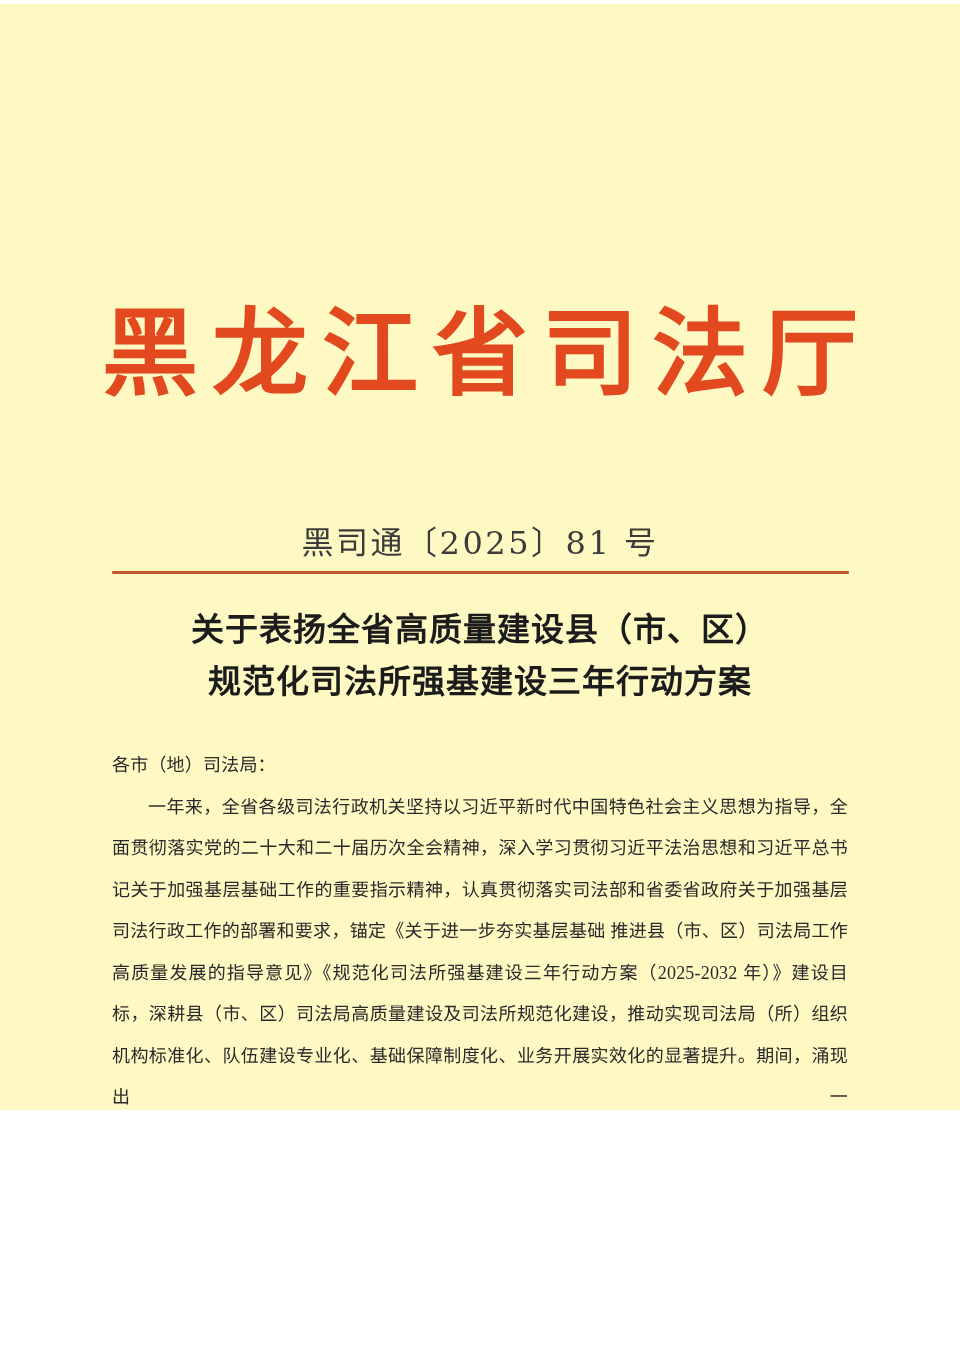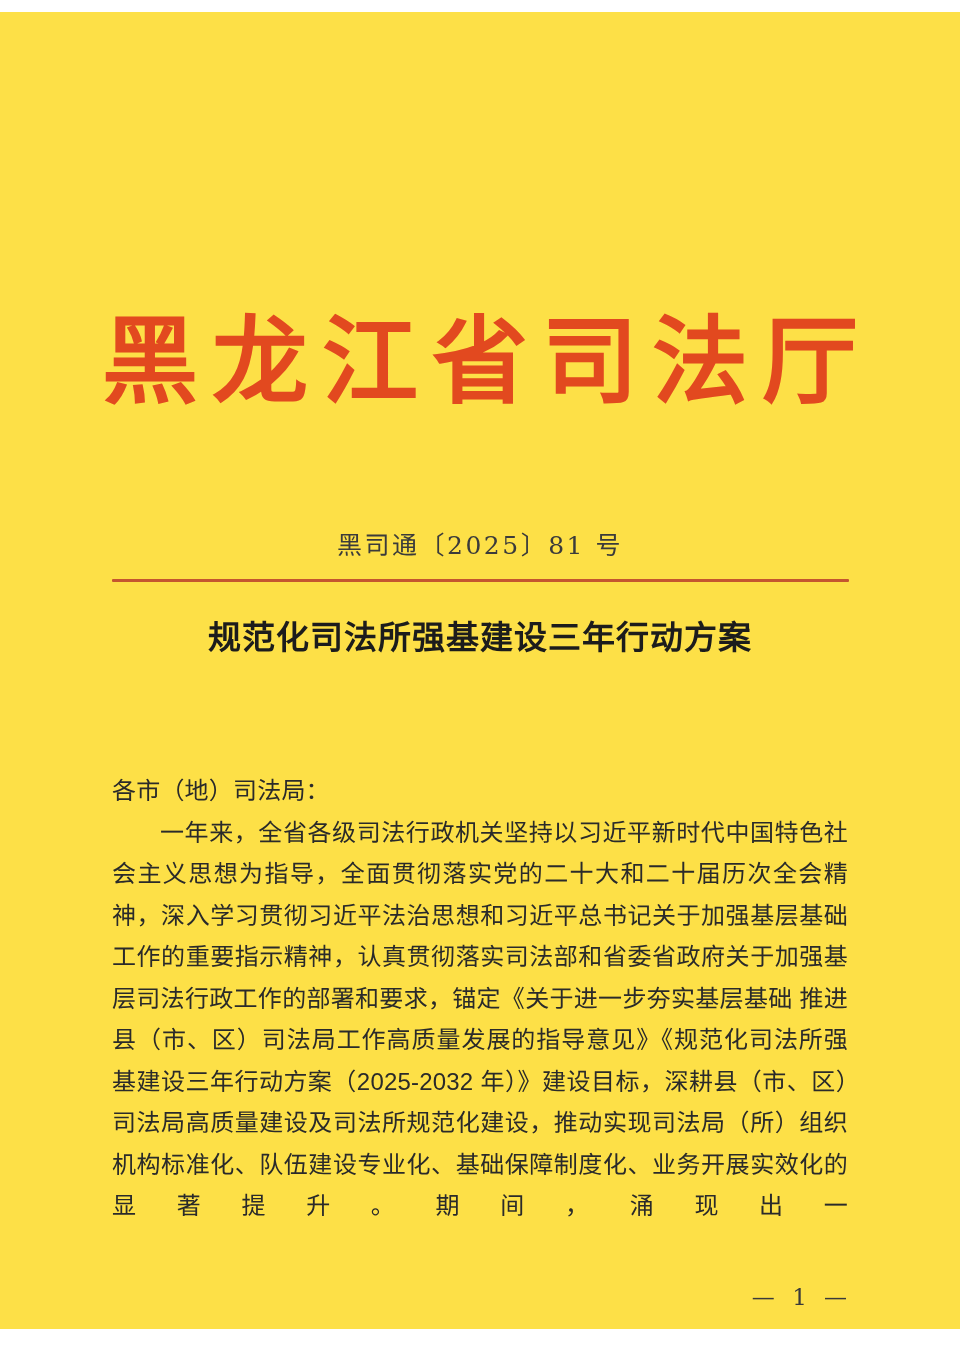--- a/index.html
+++ b/index.html
@@ -8,23 +8,23 @@
     padding: 0;
     background: #ffffff;
   }
   body {
     font-family: "DejaVu Serif", "Liberation Serif", serif;
   }
 
   .page {
     position: relative;
     width: 960px;
-    height: 1317px;
-    margin: 12px auto;
-    background: #fde047;
+    height: 1106px;
+    margin: 4px auto;
+    background: #fef9c3;
     overflow: hidden;
     box-sizing: border-box;
   }
 
   
   .doc-header {
     position: absolute;
     left: 0;
     right: 0;
     top: 300px;
@@ -40,21 +40,21 @@
     user-select: none;
   }
 
   
   .doc-number {
     position: absolute;
     left: 0;
     right: 0;
     top: 513px;
     text-align: center;
-    font-size: 25px;
+    font-size: 32px;
     color: #3b3b3b;
     letter-spacing: 2.5px;
     font-family: "DejaVu Serif", "Liberation Serif", serif;
     white-space: nowrap;
   }
 
   
   .red-rule {
     position: absolute;
     left: 112px;
@@ -81,27 +81,27 @@
   }
   .doc-title .t-line {
     display: block;
     white-space: nowrap;
   }
 
   
   .body-block {
     position: absolute;
     left: 112px;
-    top: 758px;
+    top: 741px;
     width: 736px;
-    font-size: 24px;
+    font-size: 18px;
     line-height: 41.5px;
     color: #2a2a2a;
     letter-spacing: 0.2px;
-    font-family: Liberation Sans, sans-serif;
+    font-family: Liberation Serif, serif;
   }
   .salutation {
     display: block;
     white-space: nowrap;
     margin-bottom: 0;
   }
   .para {
     display: block;
     text-align: justify;
     text-align-last: justify;
@@ -132,20 +132,21 @@
 
 <div class="page">
 
   <div class="doc-header">黑龙江省司法厅</div>
 
   <div class="doc-number">黑司通〔2025〕81 号</div>
 
   <div class="red-rule"></div>
 
   <div class="doc-title">
+    <span class="t-line">关于表扬全省高质量建设县（市、区）</span>
     <span class="t-line">规范化司法所强基建设三年行动方案</span>
   </div>
 
   <div class="body-block">
     <span class="salutation">各市（地）司法局：</span>
     <p class="para">一年来，全省各级司法行政机关坚持以习近平新时代中国特色社会主义思想为指导，全面贯彻落实党的二十大和二十届历次全会精神，深入学习贯彻习近平法治思想和习近平总书记关于加强基层基础工作的重要指示精神，认真贯彻落实司法部和省委省政府关于加强基层司法行政工作的部署和要求，锚定《关于进一步夯实基层基础 推进县（市、区）司法局工作高质量发展的指导意见》《规范化司法所强基建设三年行动方案（2025-2032 年）》建设目标，深耕县（市、区）司法局高质量建设及司法所规范化建设，推动实现司法局（所）组织机构标准化、队伍建设专业化、基础保障制度化、业务开展实效化的显著提升。期间，涌现出一</p>
   </div>
 
   <div class="page-footer">
     <span class="pf-inner">— 1 —</span>

